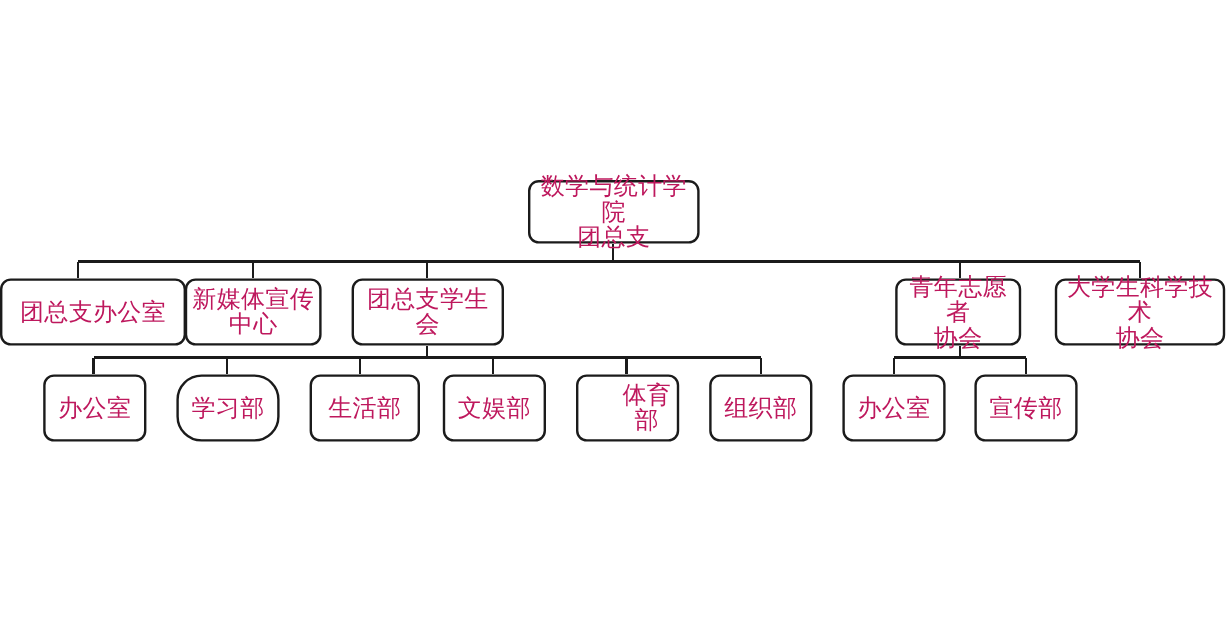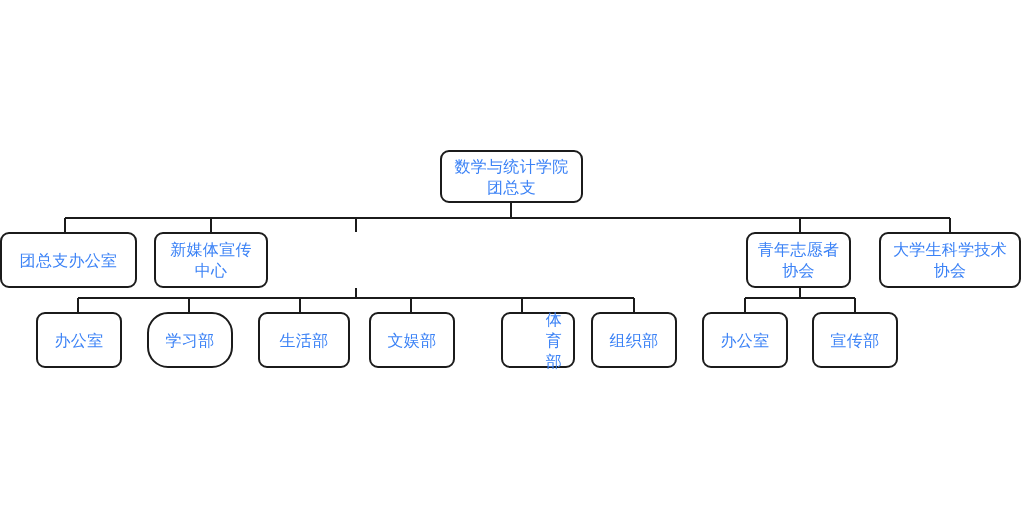--- a/index.html
+++ b/index.html
@@ -25,22 +25,22 @@
   .node {
     position: absolute;
     box-sizing: border-box;
     background: #ffffff;
     border: 2px solid #1b1b1b;
     border-radius: 9px;
     display: flex;
     align-items: center;
     justify-content: center;
     text-align: center;
-    color: #3b82f6;
-    font-size: 16px;
+    color: #be185d;
+    font-size: 20px;
     line-height: 21px;
     letter-spacing: 0.3px;
     z-index: 2;
     padding: 0 4px;
   }
   .node span {
     display: block;
     white-space: pre-line;
   }
 </style>
@@ -76,26 +76,29 @@
       <path d="M745,298 L745,312"></path>
       <path d="M855,298 L855,312"></path>
     </g>
   </svg>
 
   <div class="node" style="left:440px; top:150px; width:143px; height:53px;">
     <span>数学与统计学院
 团总支</span>
   </div>
 
-  <div class="node" style="left:0px; top:232px; width:137px; height:56px;">
+  <div class="node" style="left:0px; top:232px; width:155px; height:56px;">
     <span>团总支办公室</span>
   </div>
   <div class="node" style="left:154px; top:232px; width:114px; height:56px;">
     <span>新媒体宣传
 中心</span>
+  </div>
+  <div class="node" style="left:293px; top:232px; width:127px; height:56px;">
+    <span>团总支学生会</span>
   </div>
   <div class="node" style="left:746px; top:232px; width:105px; height:56px;">
     <span>青年志愿者
 协会</span>
   </div>
   <div class="node" style="left:879px; top:232px; width:142px; height:56px;">
     <span>大学生科学技术
 协会</span>
   </div>
 
@@ -104,21 +107,21 @@
   </div>
   <div class="node" style="left:147px; top:312px; width:86px; height:56px;border-radius:21px;">
     <span>学习部</span>
   </div>
   <div class="node" style="left:258px; top:312px; width:92px; height:56px;">
     <span>生活部</span>
   </div>
   <div class="node" style="left:369px; top:312px; width:86px; height:56px;">
     <span>文娱部</span>
   </div>
-  <div class="node" style="left:501px; top:312px; width:74px; height:56px;padding-left:36px;">
+  <div class="node" style="left:480px; top:312px; width:86px; height:56px;padding-left:36px;">
     <span>体育部</span>
   </div>
   <div class="node" style="left:591px; top:312px; width:86px; height:56px;">
     <span>组织部</span>
   </div>
 
   <div class="node" style="left:702px; top:312px; width:86px; height:56px;">
     <span>办公室</span>
   </div>
   <div class="node" style="left:812px; top:312px; width:86px; height:56px;">

